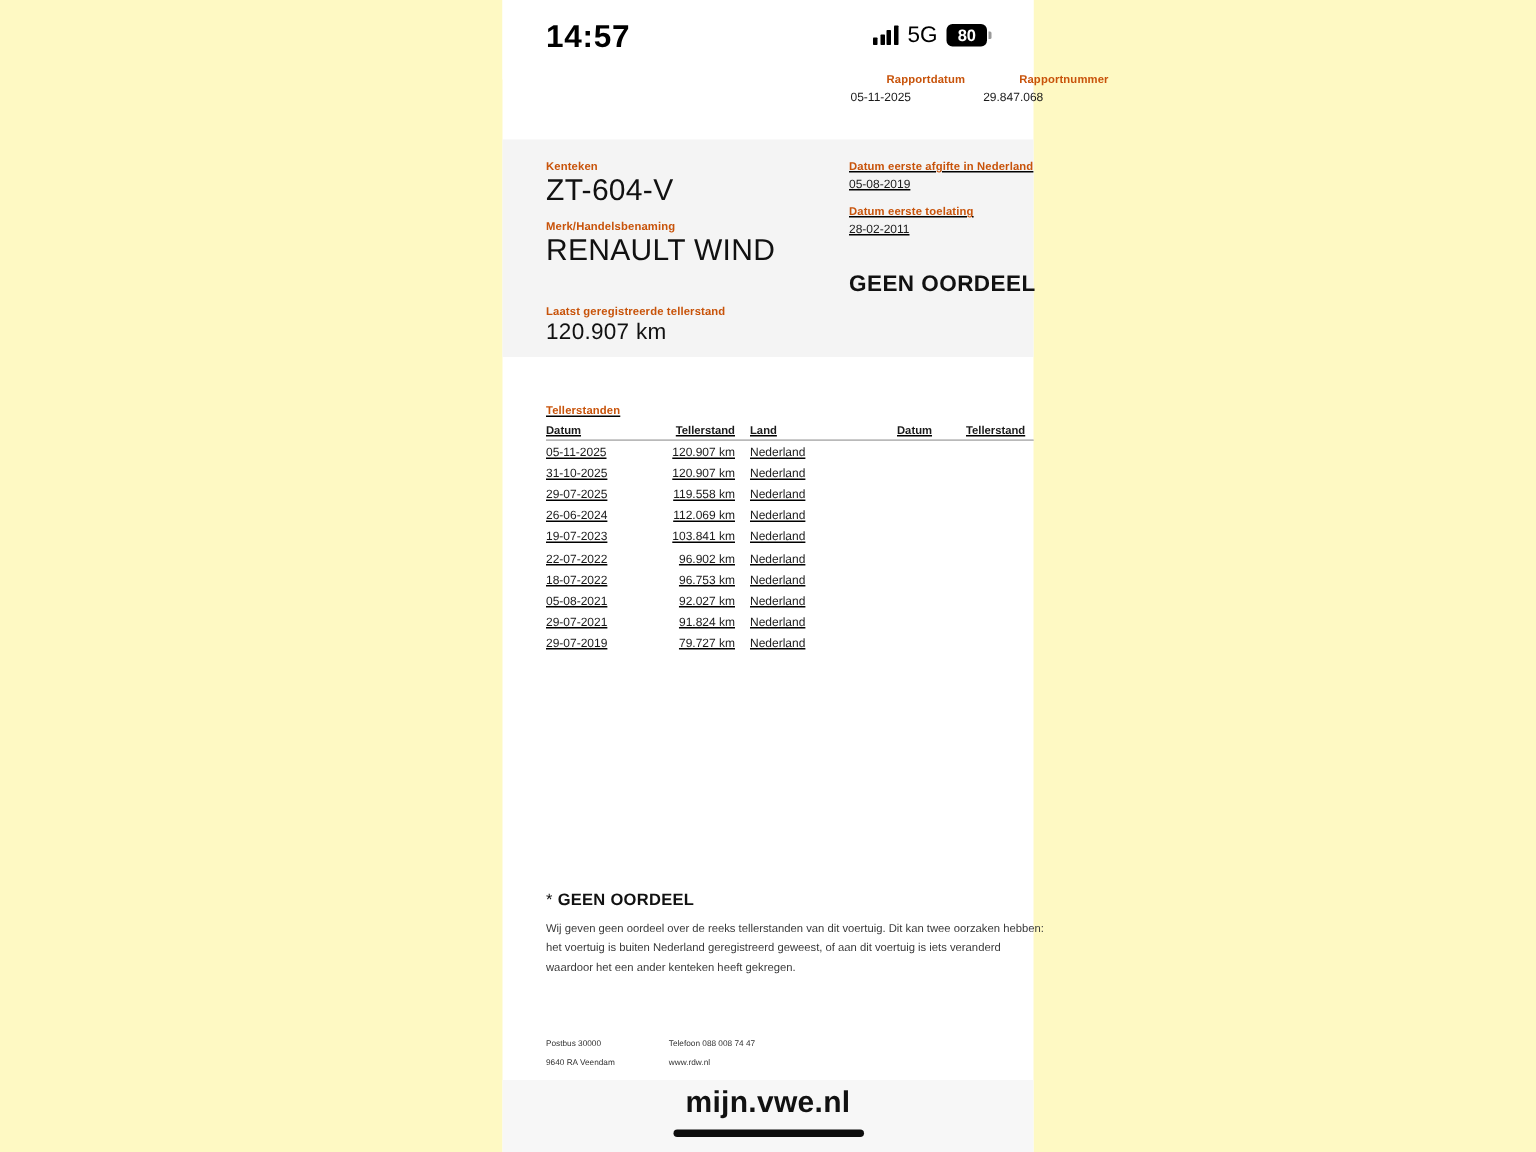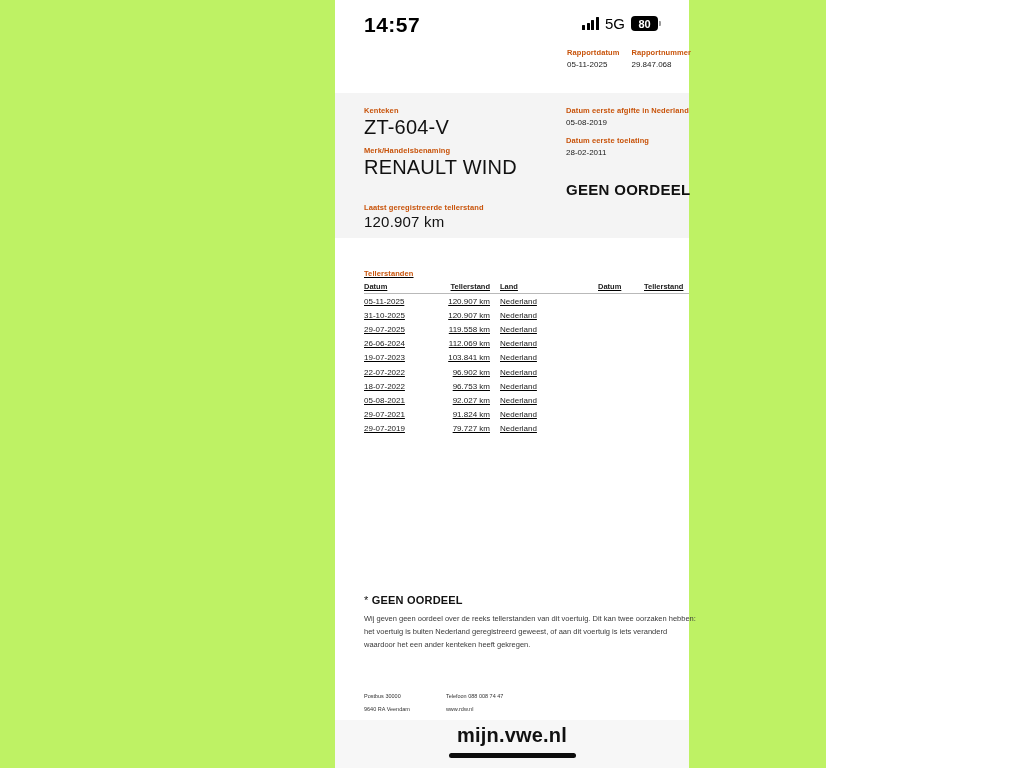--- a/index.html
+++ b/index.html
@@ -7,23 +7,23 @@
     padding: 0;
     background: #ffffff;
     width: 1024px;
     height: 768px;
     overflow: hidden;
     font-family: "Liberation Sans", sans-serif;
   }
 
   #page {
     position: relative;
-    width: 826px;
+    width: 1024px;
     height: 768px;
-    background: #bef264;
+    background: #fef9c3;
   }
 
   
   .doc-col {
     position: absolute;
     left: 335px;
     top: 0;
     width: 354px;
     height: 768px;
     background: #ffffff;
@@ -113,20 +113,21 @@
   .rep-head .cols {
     display: flex;
     gap: 12px;
   }
   .rep-lbl {
     font-size: 7.5px;
     font-weight: bold;
     color: #c8530a;
     letter-spacing: 0.1px;
     white-space: nowrap;
+    margin-left: 24px;
   }
   .rep-val {
     font-size: 8px;
     color: #1a1a1a;
     margin-top: 3px;
     white-space: nowrap;
   }
 
   
   .vehicle-block {
@@ -139,20 +140,21 @@
   }
   .vb-left {
     position: absolute;
     left: 29px;
     top: 13px;
   }
   .vb-right {
     position: absolute;
     left: 231px;
     top: 13px;
+    text-decoration: underline;
   }
   .fld-lbl {
     font-size: 7.5px;
     font-weight: bold;
     color: #c8530a;
     letter-spacing: 0.1px;
     white-space: nowrap;
   }
   .fld-val-big {
     font-size: 20px;

